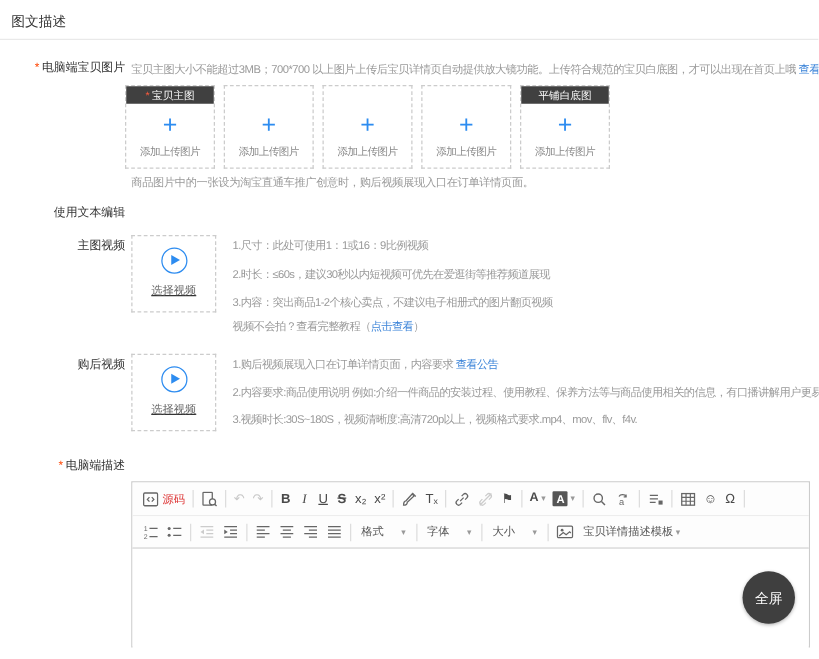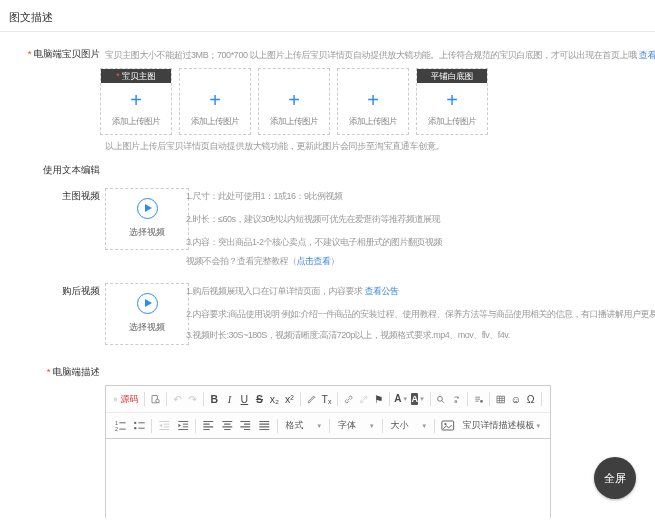--- a/index.html
+++ b/index.html
@@ -24,32 +24,32 @@
   .plus { position:absolute; top:21px; left:0; right:0; text-align:center; color:#2d8cf0; font-size:20px; font-weight:300; line-height:1; }
   .uplabel { position:absolute; top:47px; left:0; right:0; text-align:center; font-size:8.5px; color:#888; letter-spacing:-0.5px; }
 
   .note-line { position:absolute; left:105px; top:140px; font-size:9px; color:#9a9a9a; letter-spacing:-0.3px; white-space:nowrap; }
 
   .radio { display:inline-block; width:12px; height:12px; border-radius:50%; border:1px solid #b9b9b9; background:#fff; vertical-align:-2px; position:relative; cursor:pointer; }
   .radio.on { border-color:#2d8cf0; }
   .radio.on::after { content:""; position:absolute; left:2px; top:2px; width:6px; height:6px; border-radius:50%; background:#2d8cf0; }
   .rlabel { font-size:9px; color:#333; margin-left:4px; vertical-align:0px; }
 
-  .vidbox { position:absolute; left:105px; width:84px; height:62px; border:1px dashed #ccc; background:#fff; cursor:pointer; }
+  .vidbox { position:absolute; left:105px; width:68px; height:62px; border:1px dashed #ccc; background:#fff; cursor:pointer;text-decoration:underline; }
   .play { width:21px; height:21px; border:1.5px solid #2d8cf0; border-radius:50%; margin:9px auto 0; position:relative; }
   .play::after { content:""; position:absolute; left:7px; top:4.5px; width:0; height:0;
                  border-left:7px solid #2d8cf0; border-top:4.5px solid transparent; border-bottom:4.5px solid transparent; }
   .vidlabel { text-align:center; font-size:9px; color:#666; margin-top:7px; }
 
   .hint { position:absolute; left:186px; font-size:9px; color:#9a9a9a; letter-spacing:-0.5px; white-space:nowrap; }
 
   .help { display:inline-block; width:11px; height:11px; border-radius:50%; background:#c2c2c2; color:#fff;
           font-size:8px; line-height:11px; text-align:center; vertical-align:-1px; margin-left:3px; cursor:pointer; }
 
-  .editor { position:absolute; left:105px; top:385px; width:446px; height:133px; border:1px solid #ccc; background:#fff; }
+  .editor { position:absolute; left:105px; top:385px; width:543px; height:133px; border:1px solid #ccc; background:#fff; }
   .tb { display:flex; align-items:center; height:27px; padding:0 5px; background:#fdfdfd; border-bottom:1px solid #ededed; }
   .tb2 { height:26px; border-bottom:1px solid #ccc; }
   .tbtn { height:18px; min-width:15px; padding:0 3px; display:flex; align-items:center; justify-content:center;
           font-size:10.5px; color:#4a4a4a; cursor:pointer; border-radius:2px; white-space:nowrap; }
   .tbtn.dis { color:#c8c8c8; cursor:default; }
   .tbtn svg { display:block; }
   .bold-b { font-weight:bold; }
   .ital-i { font-style:italic; font-family:"Liberation Serif","DejaVu Serif",serif; }
   .und-u { text-decoration:underline; }
   .str-s { text-decoration:line-through; }
@@ -101,21 +101,21 @@
   <div class="upbox" style="left:337px;">
     <div class="plus">+</div>
     <div class="uplabel">添加上传图片</div>
   </div>
   <div class="upbox" style="left:416px;">
     <div class="badge">平铺白底图</div>
     <div class="plus">+</div>
     <div class="uplabel">添加上传图片</div>
   </div>
 
-  <div class="note-line">以上图片上传后宝贝详情页自动提供放大镜功能，更新此图片会同步至淘宝直通车创意。</div>
+  <div class="note-line">商品图片中的一张设为淘宝直通车推广创意时，购后视频展现入口在订单详情页面。</div>
 
   <div class="flabel" style="top:164px;">使用文本编辑</div>
 
   <div class="flabel" style="top:190px;padding-left:16px;">主图视频</div>
   <div class="vidbox" style="top:188px;">
     <div class="play"></div>
     <div class="vidlabel">选择视频</div>
   </div>
   <div class="hint" style="top:190px;">1.尺寸：此处可使用1：1或16：9比例视频</div>
   <div class="hint" style="top:213px;">2.时长：≤60s，建议30秒以内短视频可优先在爱逛街等推荐频道展现</div>

